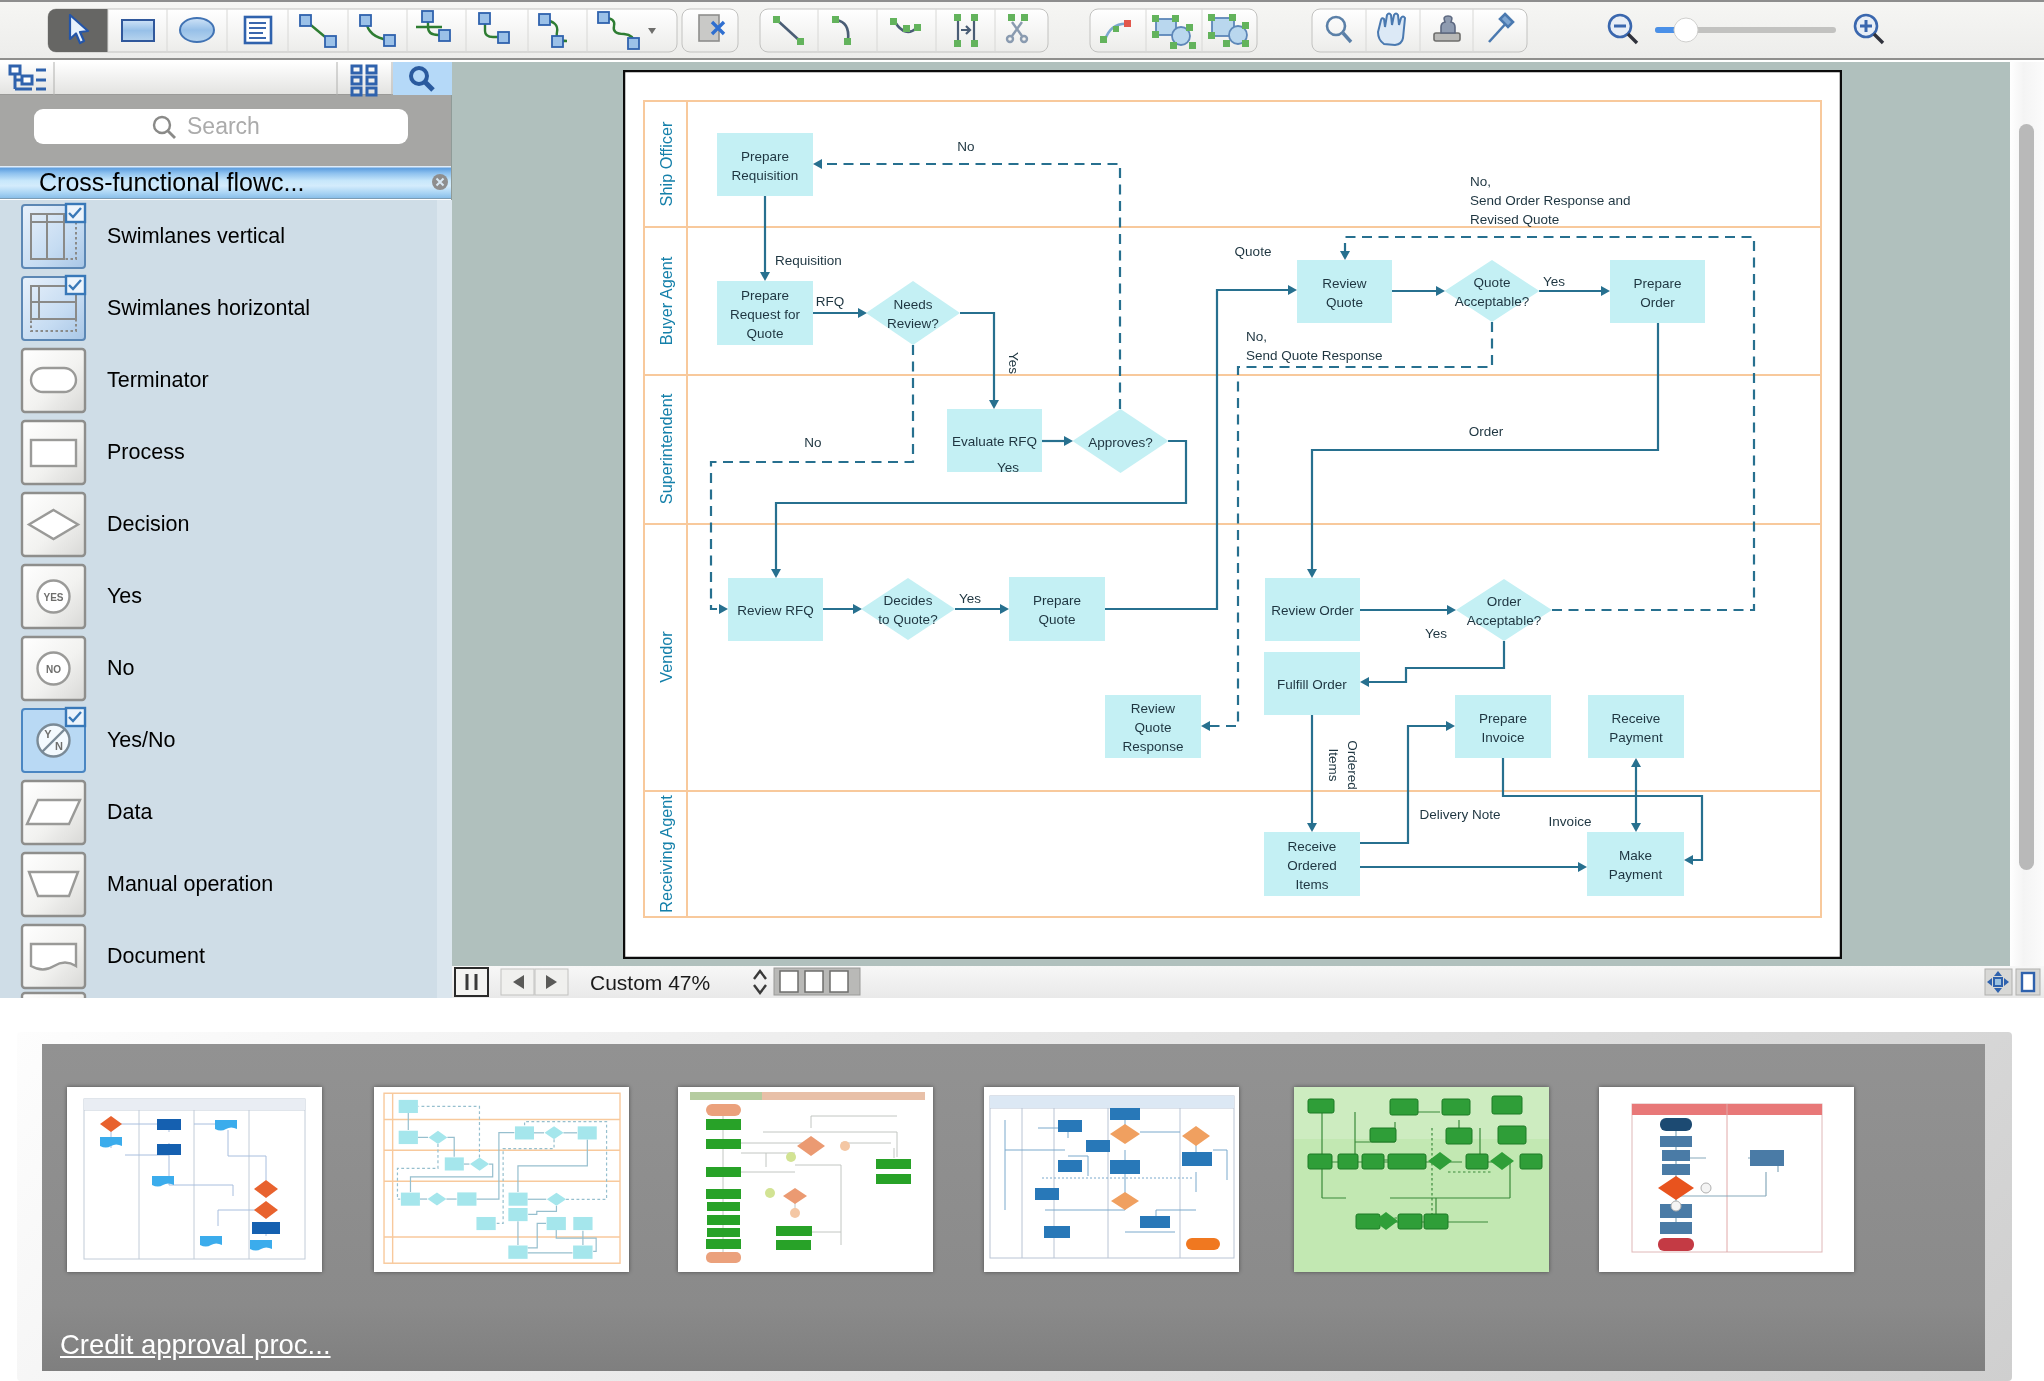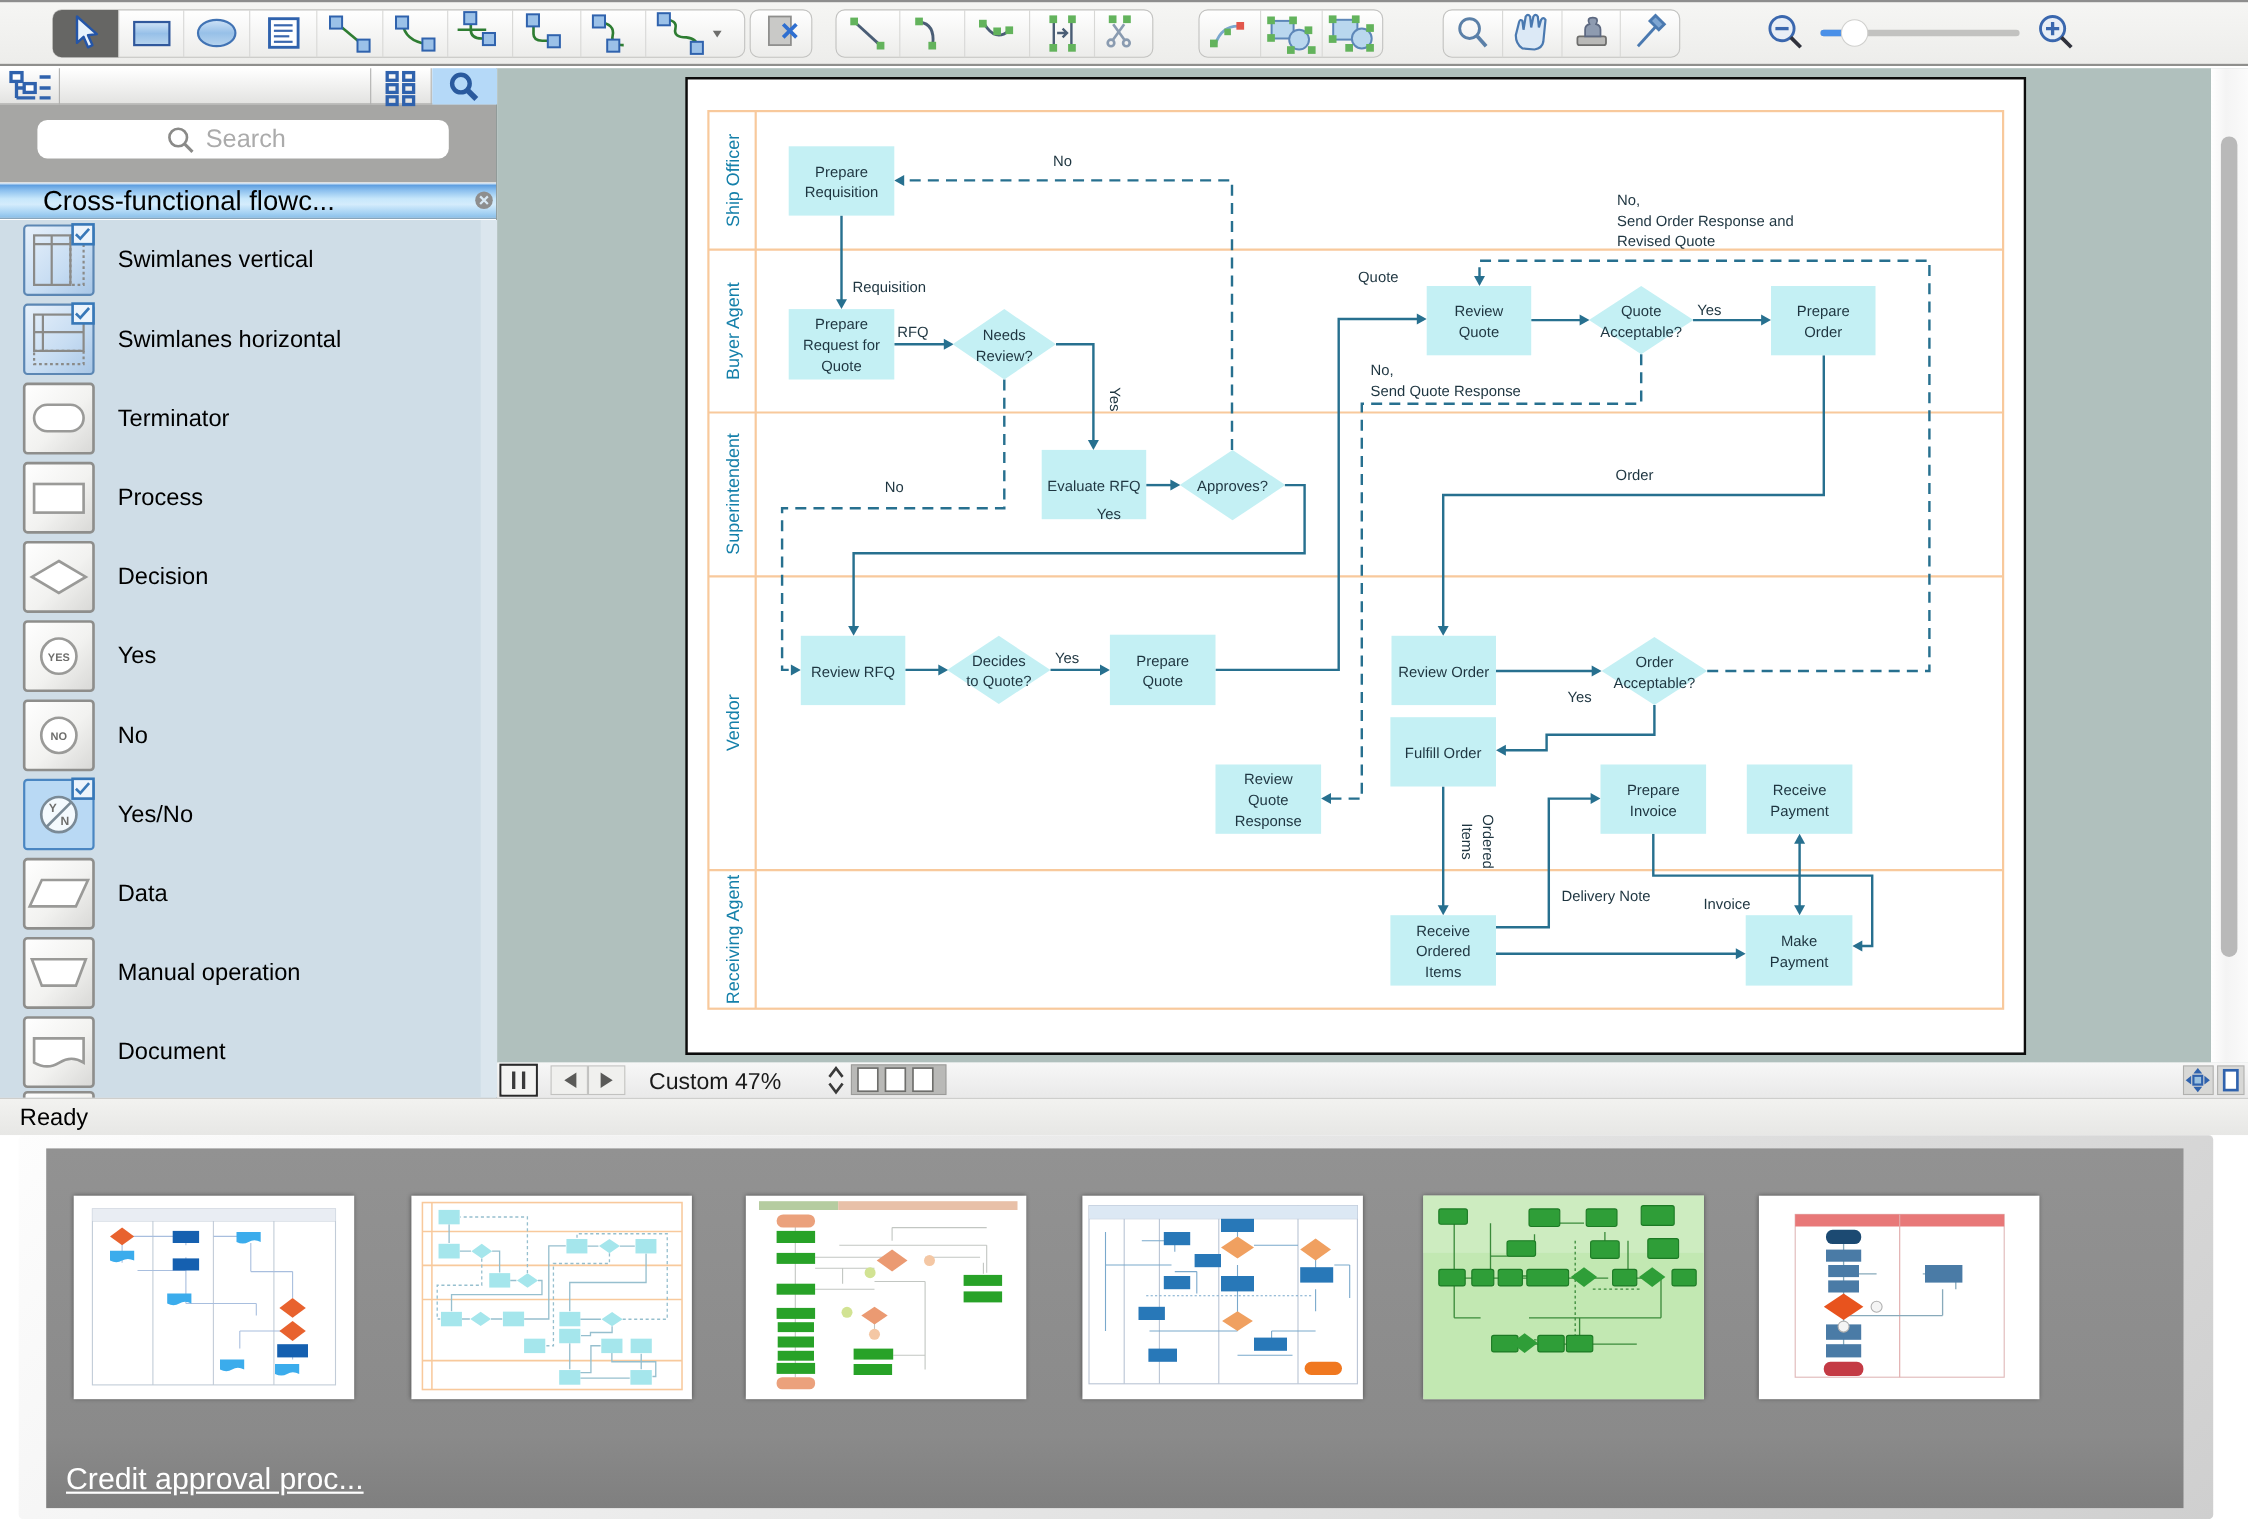--- a/index.html
+++ b/index.html
@@ -533,23 +533,20 @@
       <path d="M1998,971 l4,5 h-8 z"></path>
         <path d="M1998,993 l-4,-5 h8 z"></path>
       <path d="M1987,982 l5,-4 v8 z"></path>
         <path d="M2009,982 l-5,-4 v8 z"></path>
     </g>
     <rect x="1994" y="978" width="8" height="8" fill="#9cc2e0" stroke="#2f62ad" stroke-width="2"></rect>
     <rect x="2016" y="969" width="24" height="26" fill="#d8d8d6" stroke="#b0b0ae"></rect>
     <rect x="2022" y="973" width="12" height="18" fill="#ffffff" stroke="#2f62ad" stroke-width="2.4"></rect>
   </svg>
 
-  <div class="abs" id="ready">
-      <span style="position:absolute;left:18px;top:5px">Ready</span>
-    </div>
 
   <div class="abs" id="panel-bg"></div>
   <div class="abs" id="panel-frame"></div>
   <div class="abs" id="panel"></div>
   <div class="abs thumb" style="left:67px"></div>
   <div class="abs thumb" style="left:374px"></div>
   <div class="abs thumb" style="left:678px"></div>
   <div class="abs thumb" style="left:984px"></div>
   <div class="abs thumb" style="left:1294px"></div>
   <div class="abs thumb" style="left:1599px"></div>

